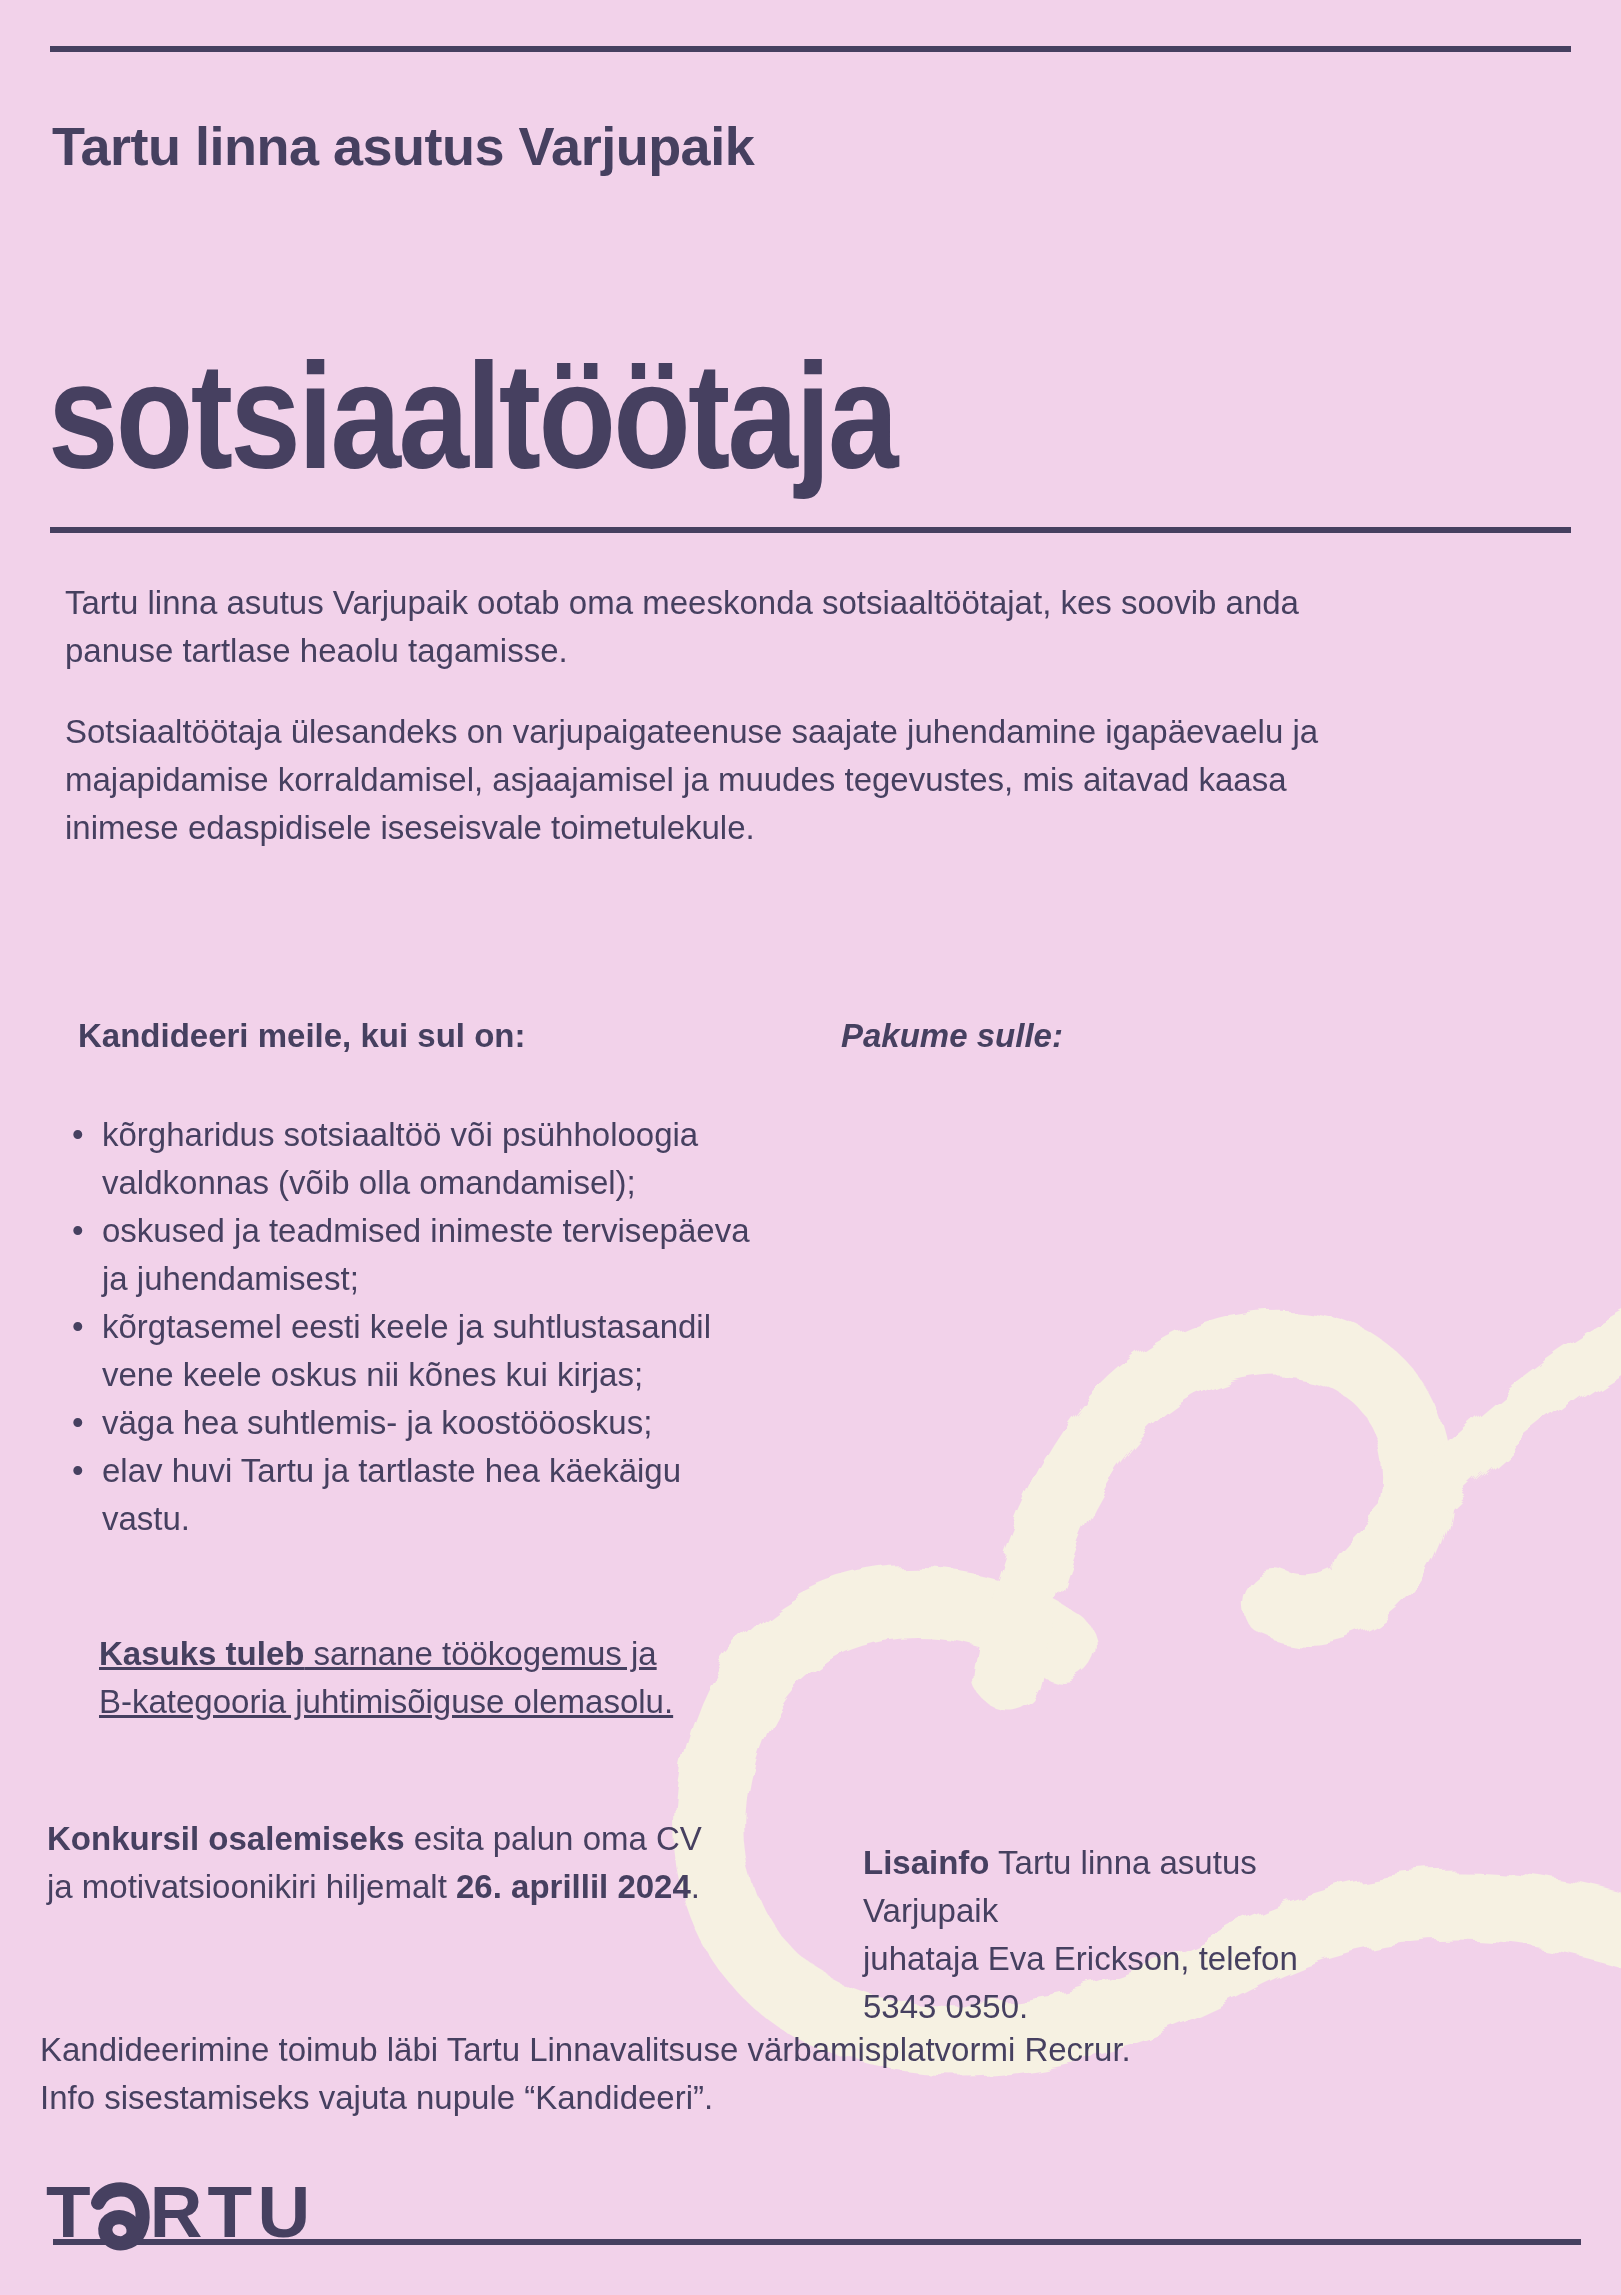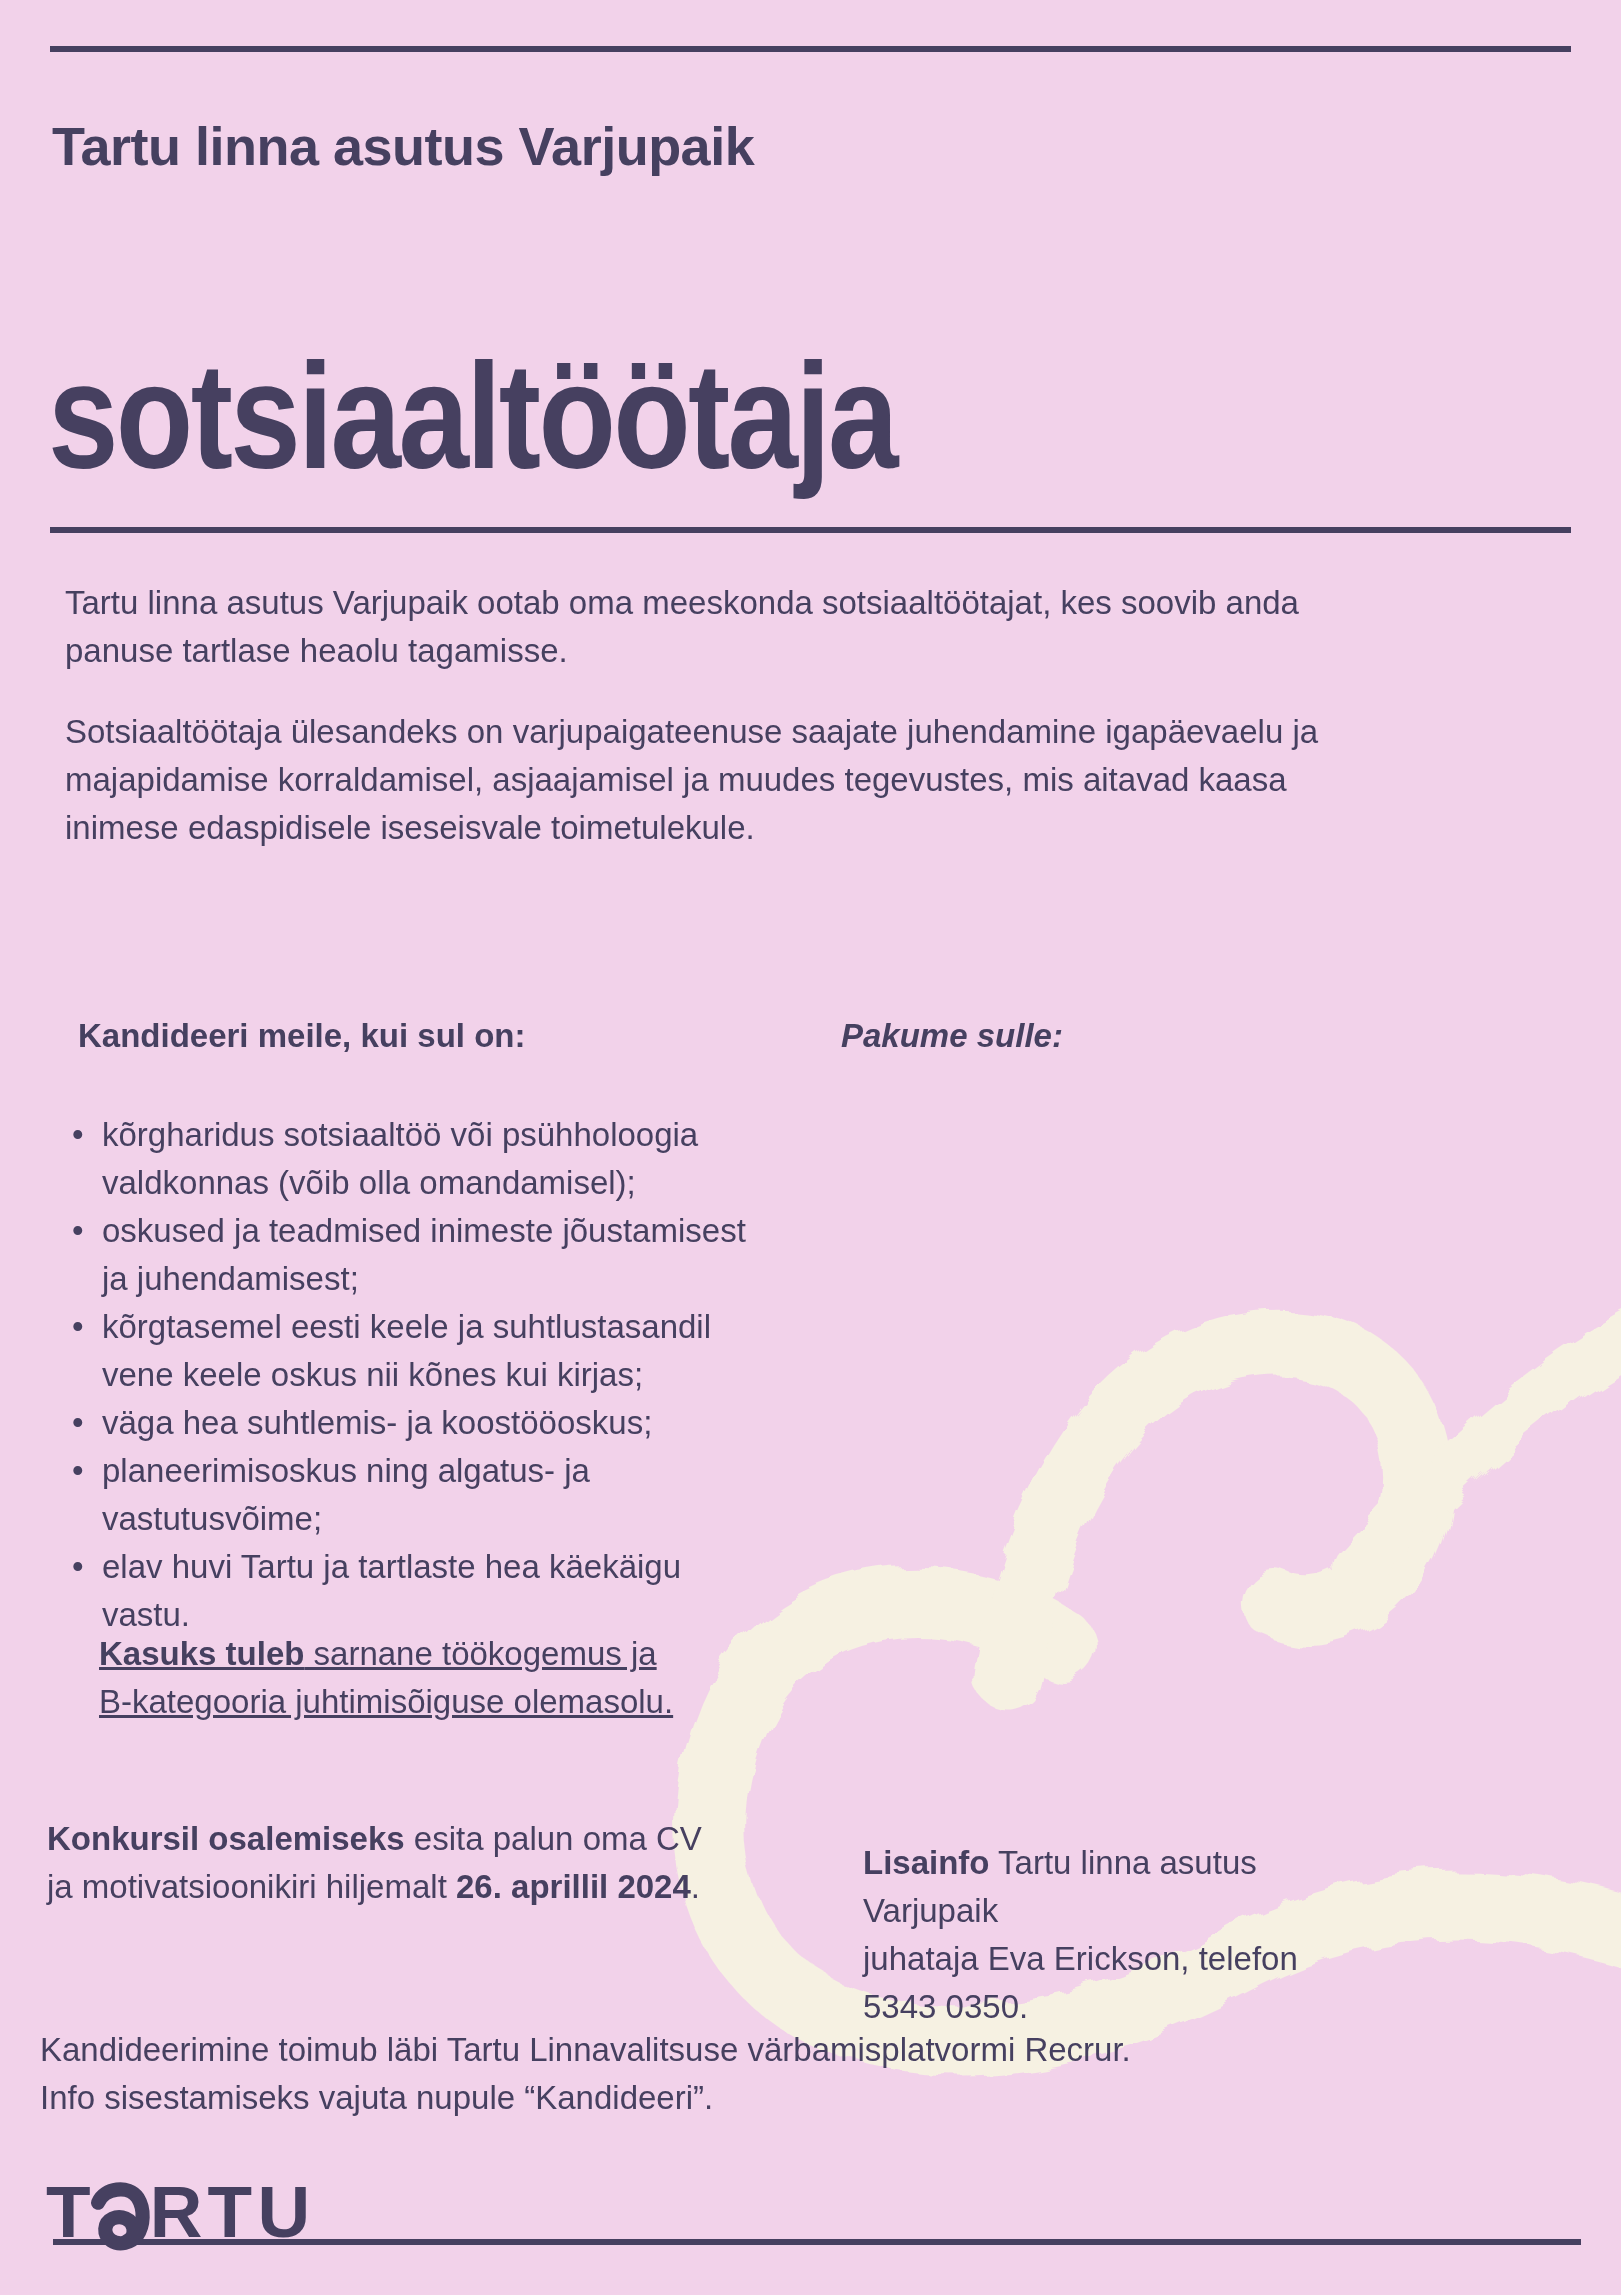--- a/index.html
+++ b/index.html
@@ -90,27 +90,25 @@
   <p class="intro intro-2 body-text">Sotsiaaltöötaja ülesandeks on varjupaigateenuse saajate juhendamine igapäevaelu ja
 majapidamise korraldamisel, asjaajamisel ja muudes tegevustes, mis aitavad kaasa
 inimese edaspidisele iseseisvale toimetulekule.</p>
 
   <h3 class="col-header left">Kandideeri meile, kui sul on:</h3>
   <h3 class="col-header right">Pakume sulle:</h3>
 
   <ul class="bullets left">
     <li>kõrgharidus sotsiaaltöö või psühholoogia
 valdkonnas (võib olla omandamisel);</li>
-    <li>oskused ja teadmised inimeste jõustamisest
+    <li>oskused ja teadmised inimeste tervisepäeva
 ja juhendamisest;</li>
     <li>kõrgtasemel eesti keele ja suhtlustasandil
 vene keele oskus nii kõnes kui kirjas;</li>
     <li>väga hea suhtlemis- ja koostööoskus;</li>
-    <li>planeerimisoskus ning algatus- ja
-vastutusvõime;</li>
     <li>elav huvi Tartu ja tartlaste hea käekäigu
 vastu.</li>
   </ul>
 
 
   <p class="kasuks">
     <strong>Kasuks tuleb</strong><span> sarnane töökogemus ja</span><br>
     <span>B-kategooria juhtimisõiguse olemasolu.</span>
   </p>
 

